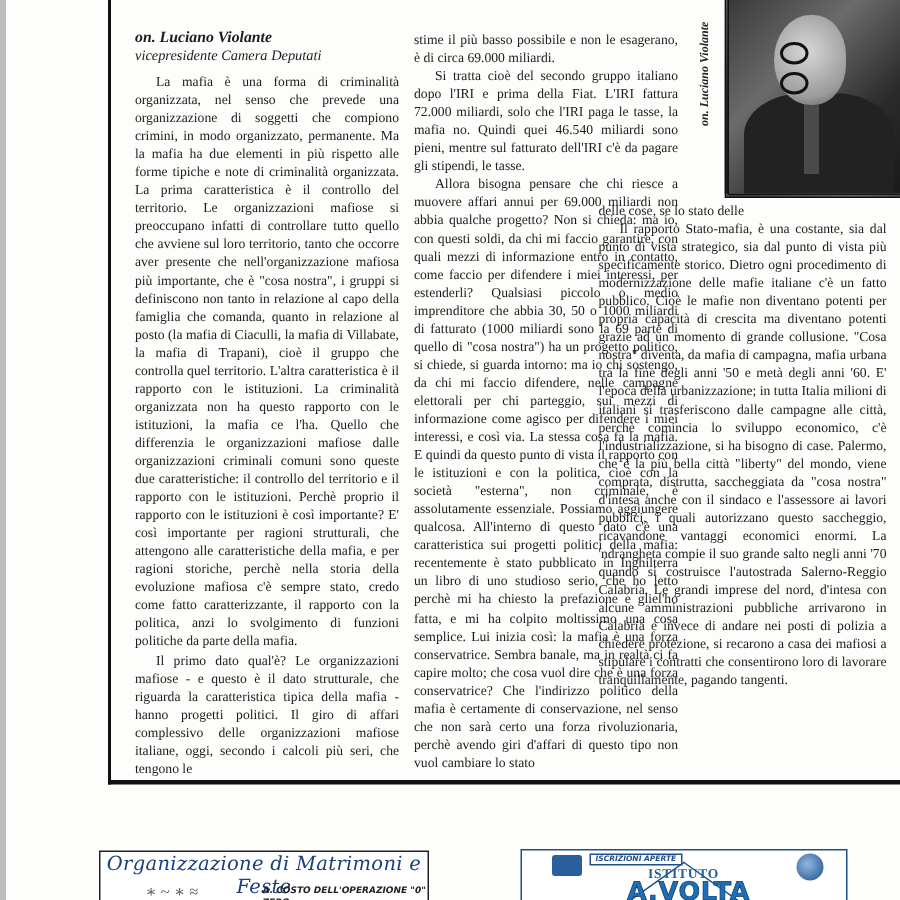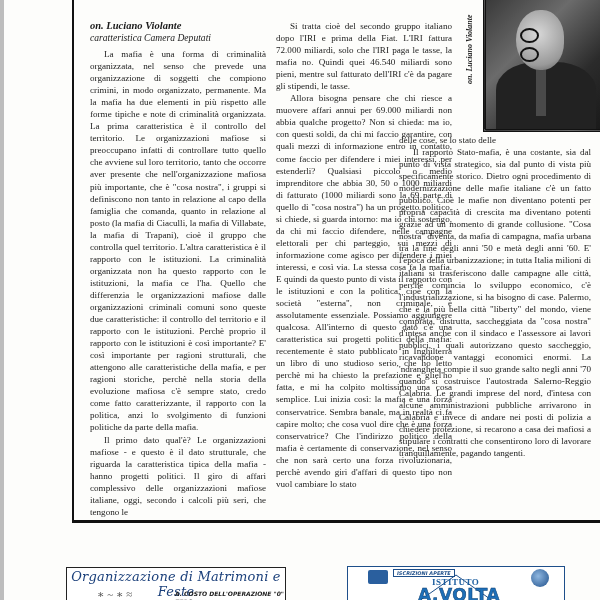--- a/index.html
+++ b/index.html
@@ -48,26 +48,27 @@
                 background:radial-gradient(circle at 40% 40%,#8fb7e0,#1e4f8a); }
 </style>
 </head>
 <body>
 
 <div class="leftstrip"></div>
 
 <div class="article">
   <div class="col col1">
     <p class="author noind">on. Luciano Violante</p>
-    <p class="role noind">caratteristica Camera  Deputati</p>
+    <p class="role noind">vicepresidente Camera  Deputati</p>
     <p>La mafia è una forma di criminalità organizzata, nel senso che prevede una organizzazione di soggetti che compiono crimini, in modo organizzato, permanente. Ma la mafia ha due elementi in più rispetto alle forme tipiche e note di criminalità organizzata. La prima caratteristica è il controllo del territorio. Le organizzazioni mafiose si preoccupano infatti di controllare tutto quello che avviene sul loro territorio, tanto che occorre aver presente che nell'organizzazione mafiosa più importante, che è "cosa nostra", i gruppi si definiscono non tanto in relazione al capo della famiglia che comanda, quanto in relazione al posto (la mafia di Ciaculli, la mafia di Villabate, la mafia di Trapani), cioè il gruppo che controlla quel territorio. L'altra caratteristica è il rapporto con le istituzioni. La criminalità organizzata non ha questo rapporto con le istituzioni, la mafia ce l'ha. Quello che differenzia le organizzazioni mafiose dalle organizzazioni criminali comuni sono queste due caratteristiche: il controllo del territorio e il rapporto con le istituzioni. Perchè proprio il rapporto con le istituzioni è così importante? E' così importante per ragioni strutturali, che attengono alle caratteristiche della mafia, e per ragioni storiche, perchè nella storia della evoluzione mafiosa c'è sempre stato, credo come fatto caratterizzante, il rapporto con la politica, anzi lo svolgimento di funzioni politiche da parte della mafia.</p>
     <p>Il primo dato qual'è? Le organizzazioni mafiose - e questo è il dato strutturale, che riguarda la caratteristica tipica della mafia - hanno progetti politici. Il giro di affari complessivo delle organizzazioni mafiose italiane, oggi, secondo i calcoli più seri, che tengono le</p>
   </div>
 
   <div class="col col2">
+    <p class="noind">stime il più basso possibile e non le esagerano, è di circa 69.000 miliardi.</p>
     <p>Si tratta cioè del secondo gruppo italiano dopo l'IRI e prima della Fiat. L'IRI fattura 72.000 miliardi, solo che l'IRI paga le tasse, la mafia no. Quindi quei 46.540 miliardi sono pieni, mentre sul fatturato dell'IRI c'è da pagare gli stipendi, le tasse.</p>
     <p>Allora bisogna pensare che chi riesce a muovere affari annui per 69.000 miliardi non abbia qualche progetto? Non si chieda: ma io, con questi soldi, da chi mi faccio garantire, con quali mezzi di informazione entro in contatto, come faccio per difendere i miei interessi, per estenderli? Qualsiasi piccolo o medio imprenditore che abbia 30, 50 o 1000 miliardi di fatturato (1000 miliardi sono la 69 parte di quello di "cosa nostra") ha un progetto politico, si chiede, si guarda intorno: ma io chi sostengo, da chi mi faccio difendere, nelle campagne elettorali per chi parteggio, sui mezzi di informazione come agisco per difendere i miei interessi, e così via. La stessa cosa fa la mafia. E quindi da questo punto di vista il rapporto con le istituzioni e con la politica, cioè con la società "esterna", non criminale, è assolutamente essenziale. Possiamo aggiungere qualcosa. All'interno di questo dato c'è una caratteristica sui progetti politici della mafia: recentemente è stato pubblicato in Inghilterra un libro di uno studioso serio, che ho letto perchè mi ha chiesto la prefazione e gliel'ho fatta, e mi ha colpito moltissimo una cosa semplice. Lui inizia così: la mafia è una forza conservatrice. Sembra banale, ma in realtà ci fa capire molto; che cosa vuol dire che è una forza conservatrice? Che l'indirizzo politico della mafia è certamente di conservazione, nel senso che non sarà certo una forza rivoluzionaria, perchè avendo giri d'affari di questo tipo non vuol cambiare lo stato</p>
   </div>
 
   <div class="col col3">
     <p class="noind">delle cose, se lo stato delle</p>
     <p>Il rapporto Stato-mafia, è una costante, sia dal punto di vista strategico, sia dal punto di vista più specificamente storico. Dietro ogni procedimento di modernizzazione delle mafie italiane c'è un fatto pubblico. Cioè le mafie non diventano potenti per propria capacità di crescita ma diventano potenti grazie ad un momento di grande collusione. "Cosa nostra" diventa, da mafia di campagna, mafia urbana tra la fine degli anni '50 e metà degli anni '60. E' l'epoca della urbanizzazione; in tutta Italia milioni di italiani si trasferiscono dalle campagne alle città, perchè comincia lo sviluppo economico, c'è l'industrializzazione, si ha bisogno di case. Palermo, che è la più bella città "liberty" del mondo, viene comprata, distrutta, saccheggiata da "cosa nostra" d'intesa anche con il sindaco e l'assessore ai lavori pubblici, i quali autorizzano questo saccheggio, ricavandone vantaggi economici enormi. La 'ndrangheta compie il suo grande salto negli anni '70 quando si costruisce l'autostrada Salerno-Reggio Calabria. Le grandi imprese del nord, d'intesa con alcune amministrazioni pubbliche arrivarono in Calabria e invece di andare nei posti di polizia a chiedere protezione, si recarono a casa dei mafiosi a stipulare i contratti che consentirono loro di lavorare tranquillamente, pagando tangenti.</p>
   </div>
 </div>
 

